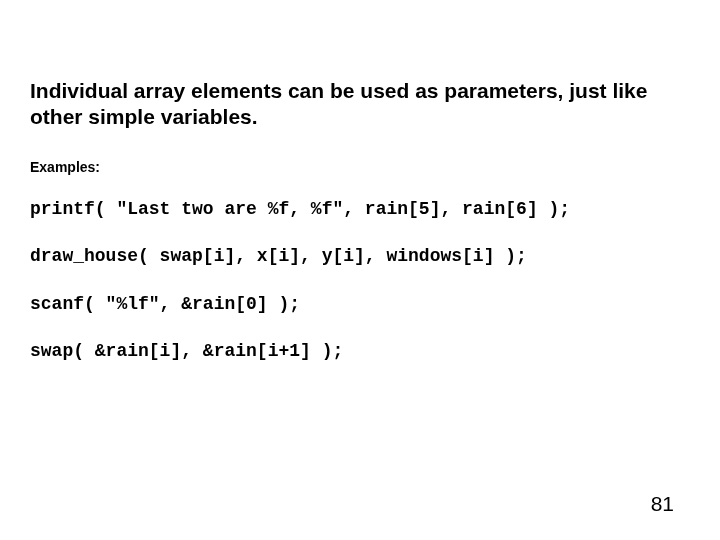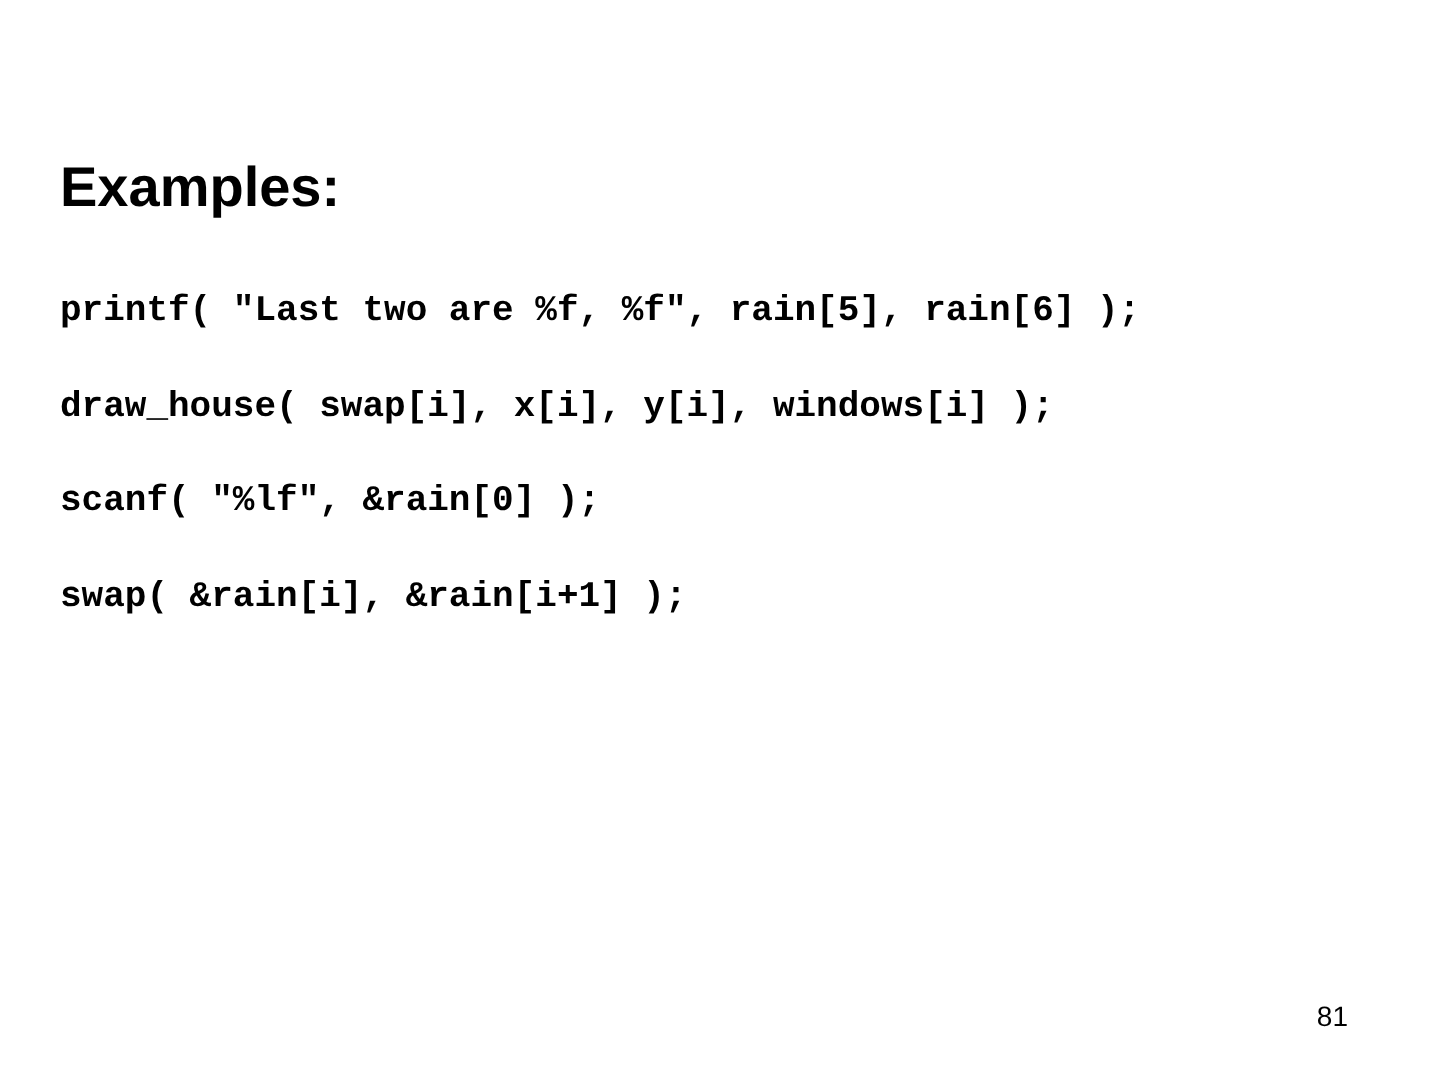--- a/index.html
+++ b/index.html
@@ -1,25 +1,26 @@
 <!DOCTYPE html>
 <html><head>
 <meta charset="utf-8">
 <style>
   * { margin: 0; padding: 0; box-sizing: border-box; }
   html, body { width: 720px; height: 540px; background: #fff; font-family: Arial, Helvetica, sans-serif; color: #000; }
   .slide { position: relative; width: 720px; height: 540px; padding: 78px 30px 0 30px; }
   .intro { font-size: 21px; font-weight: bold; line-height: 1.25; margin-bottom: 28px; }
-  .examples-label { font-size: 28px; font-weight: bold; margin-bottom: 36px; }
+  .examples-label { font-size: 14px; font-weight: bold; margin-bottom: 24px; }
   .code-line { font-family: "Courier New", Courier, monospace; font-size: 18px; font-weight: bold; line-height: 1.2; margin-bottom: 26px; white-space: pre; }
-  .page-num { position: absolute; right: 46px; bottom: 24px; font-size: 14px; }
+  .page-num { position: absolute; right: 46px; bottom: 24px; font-size: 21px; }
 </style>
 </head>
 <body>
 
 <div class="slide">
+  <p class="intro">Individual array elements can be used as parameters, just like other simple variables.</p>
   <p class="examples-label">Examples:</p>
   <p class="code-line">printf( "Last two are %f, %f", rain[5], rain[6] );</p>
   <p class="code-line">draw_house( swap[i], x[i], y[i], windows[i] );</p>
   <p class="code-line">scanf( "%lf", &amp;rain[0] );</p>
   <p class="code-line">swap( &amp;rain[i], &amp;rain[i+1] );</p>
   <div class="page-num">81</div>
 </div>
 
 </body></html>

